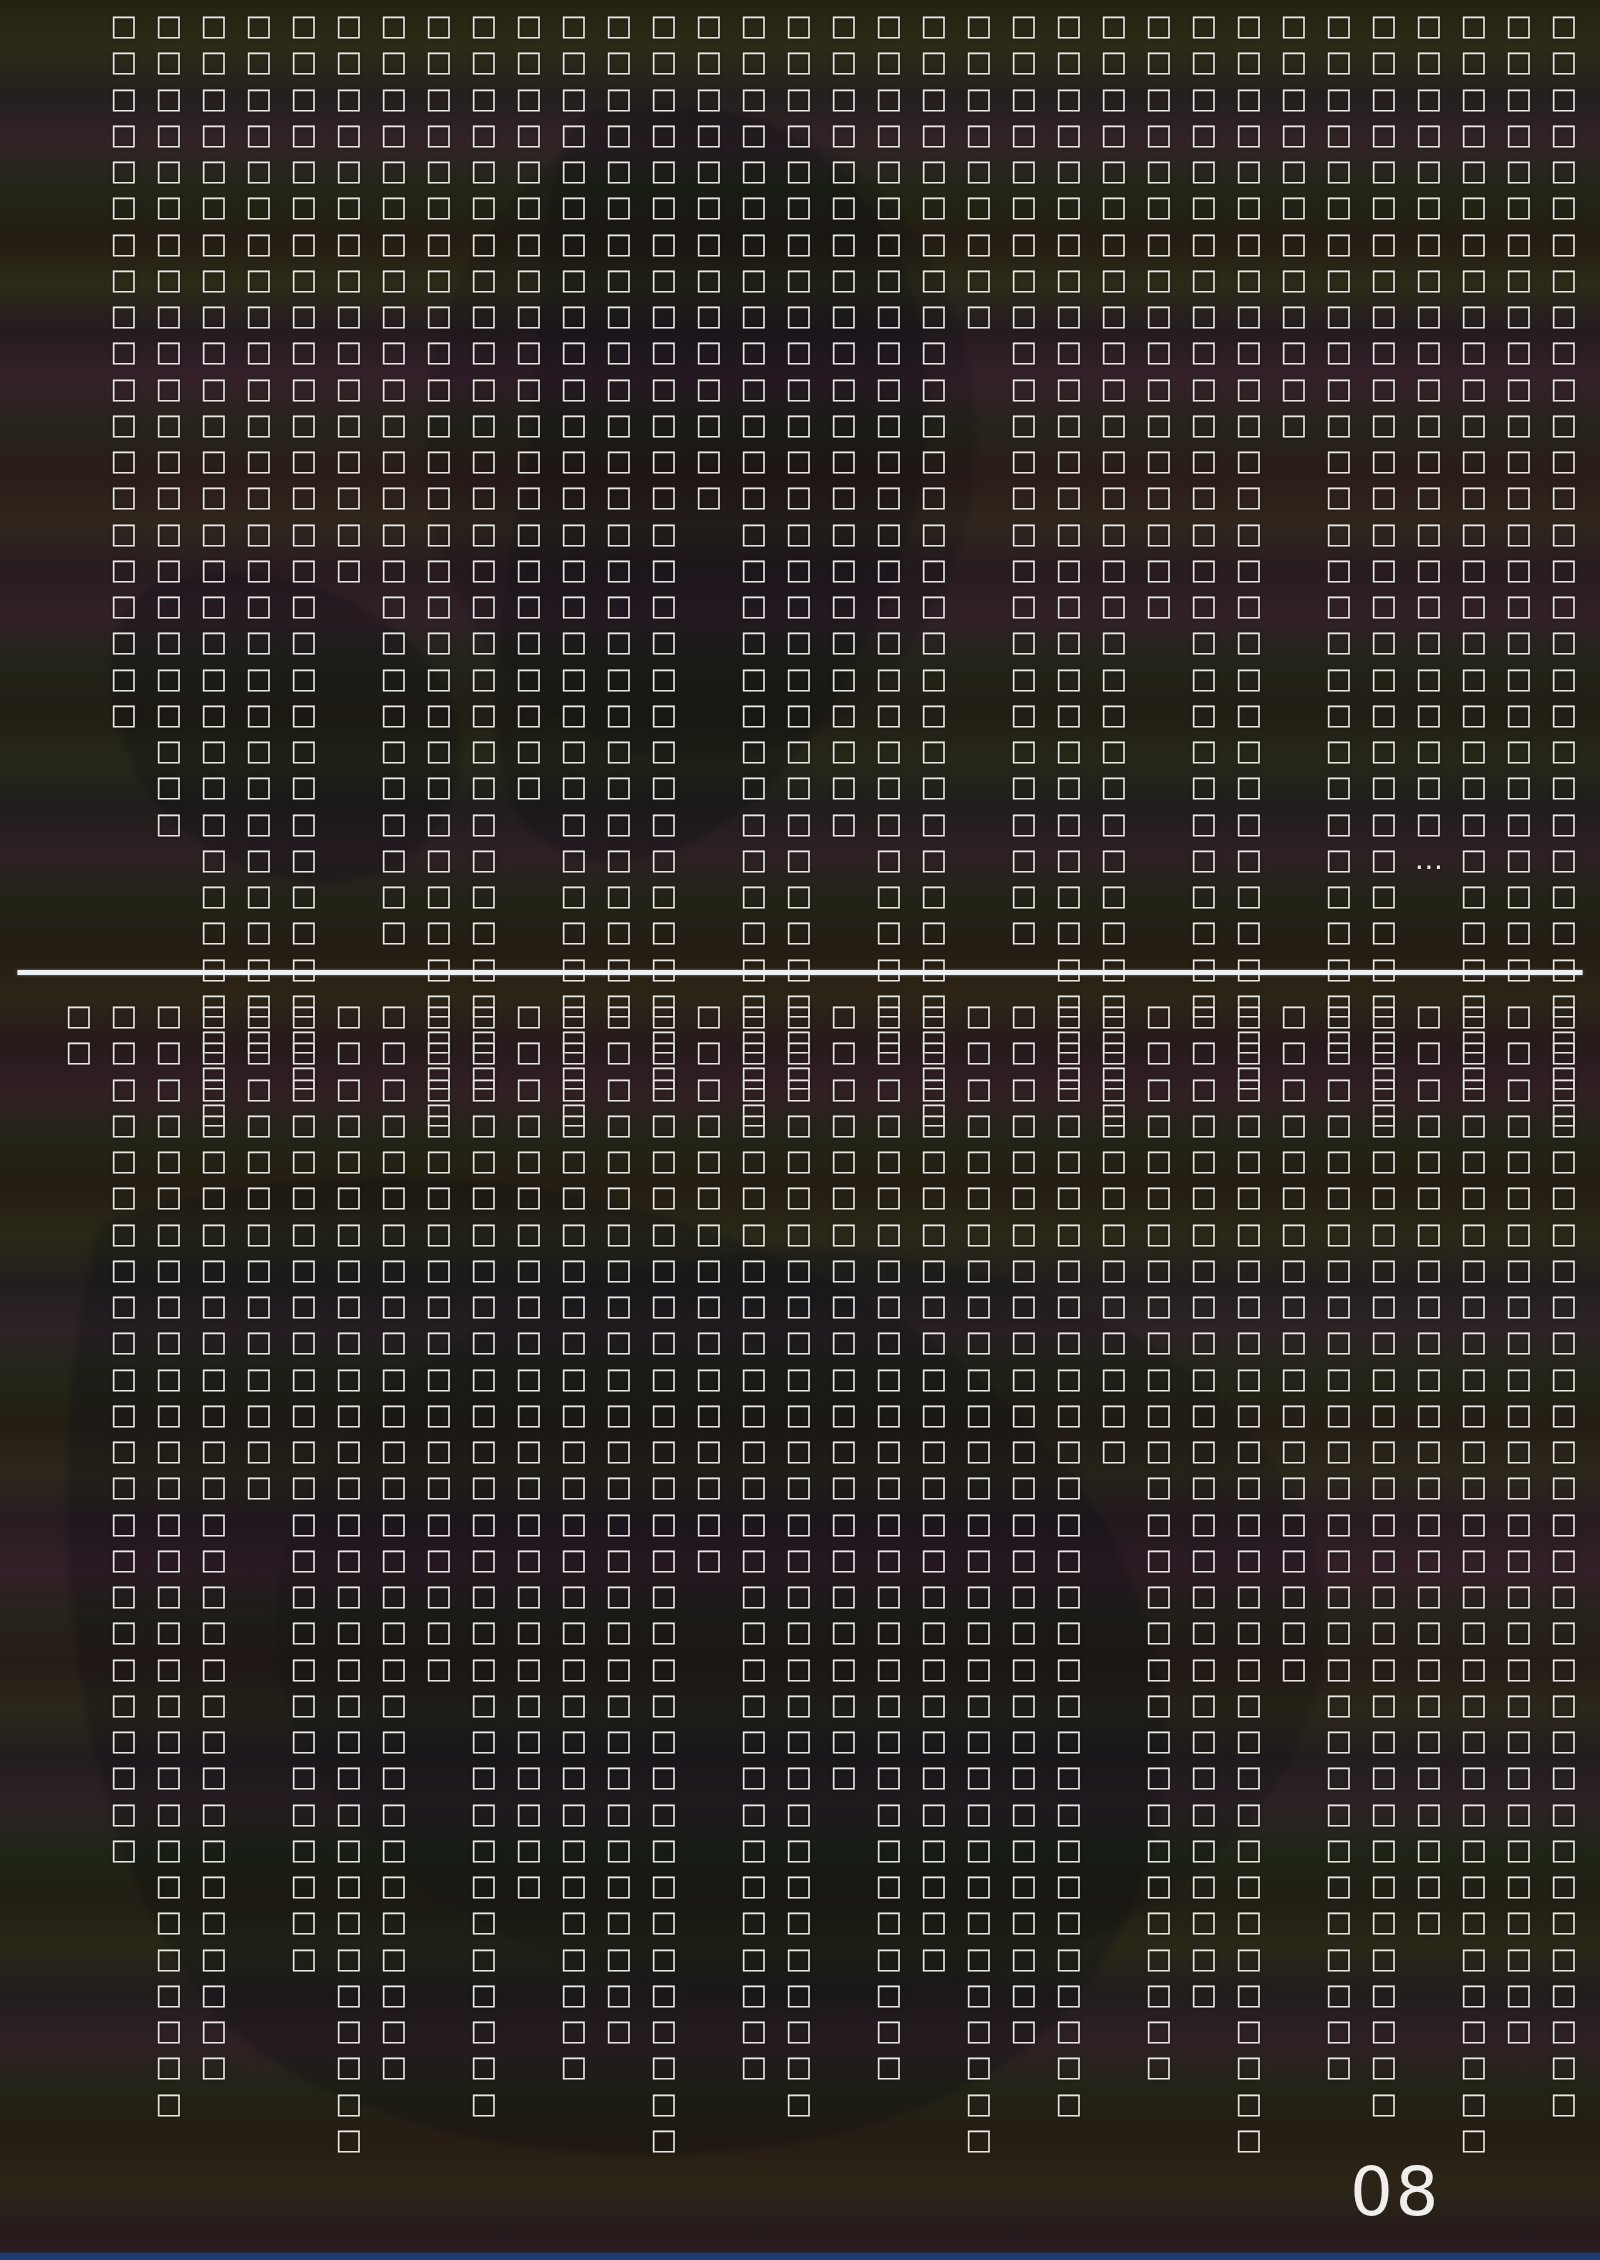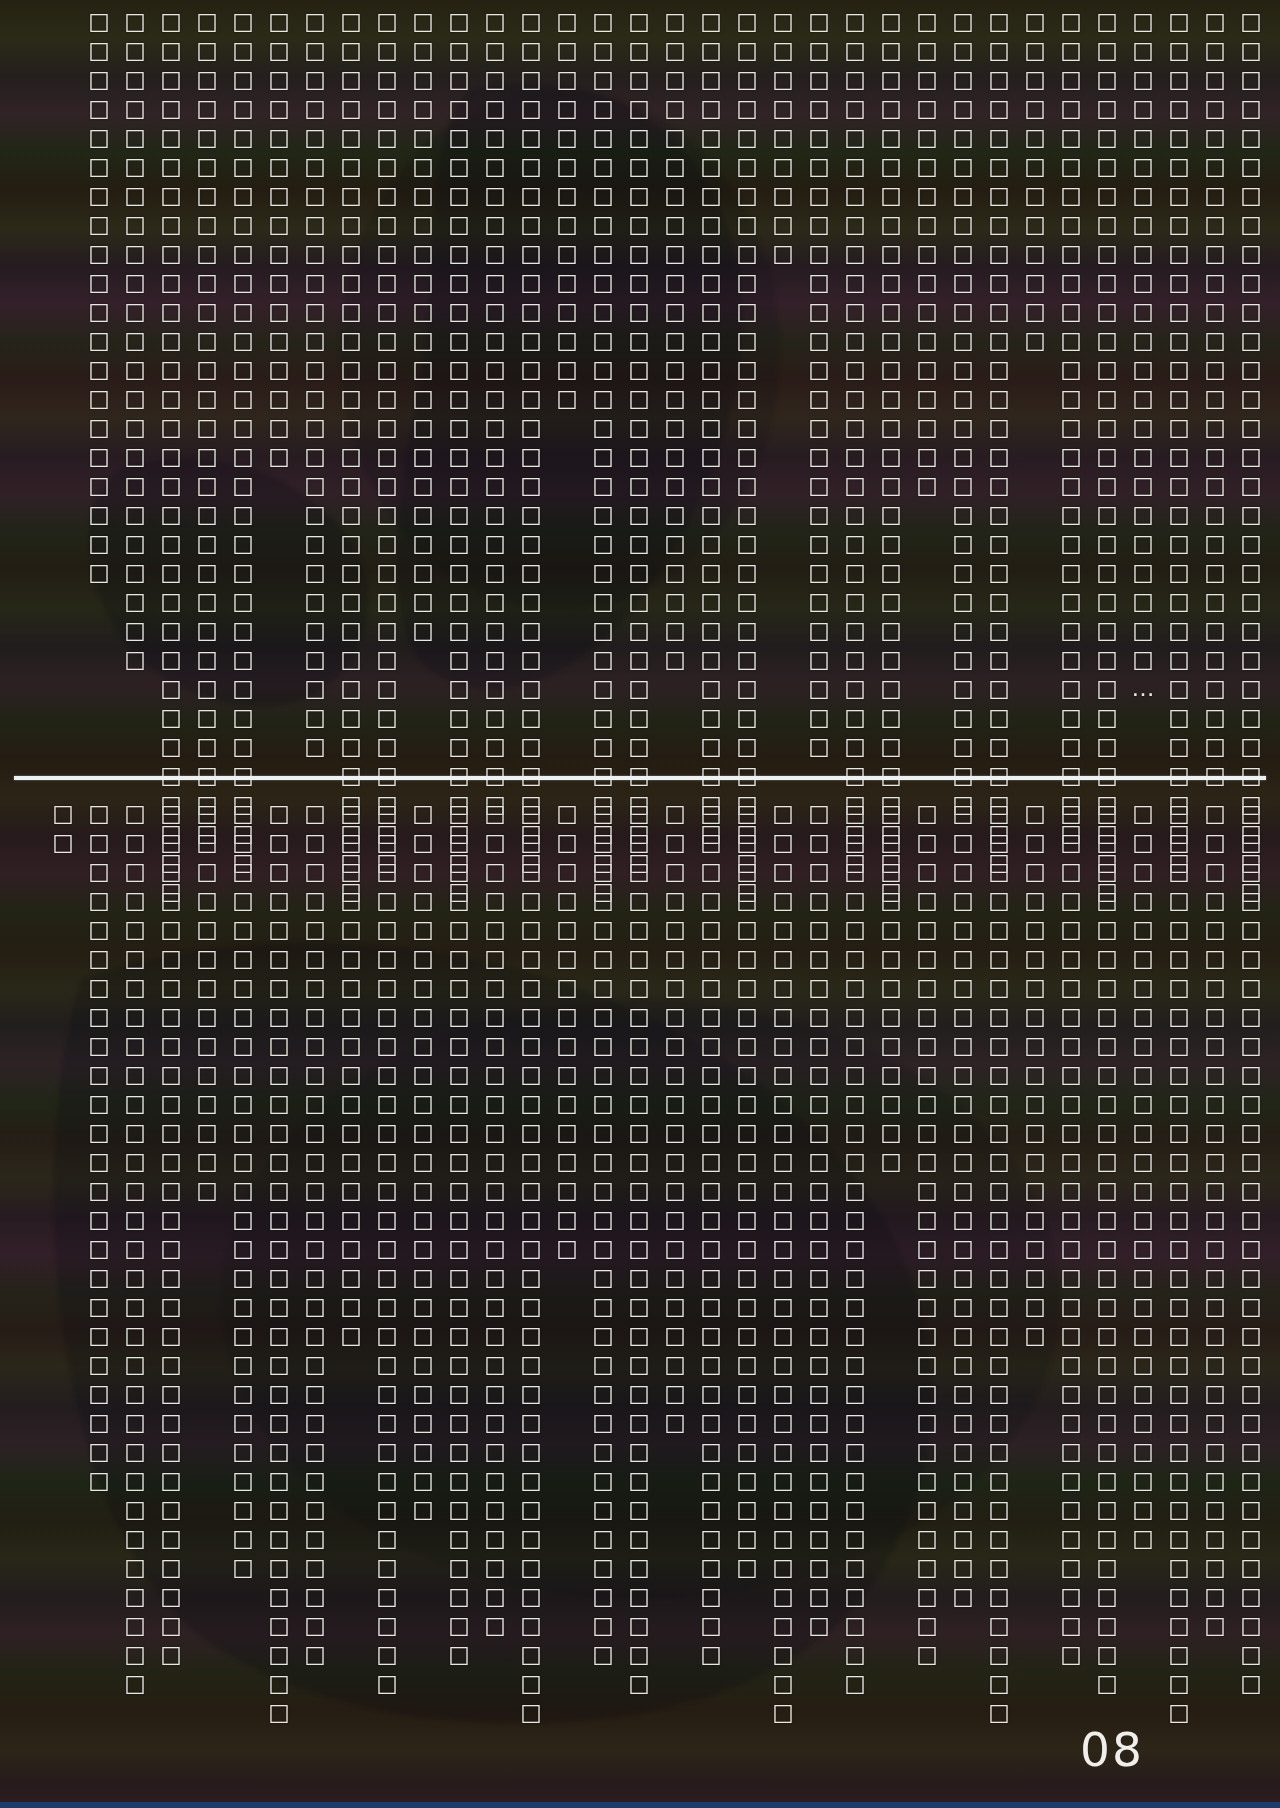--- a/index.html
+++ b/index.html
@@ -55,21 +55,21 @@
     right: 14px;
     top: 776px;
     height: 4px;
     background: #eef1f4;
     box-shadow: 0 0 2px rgba(255,255,255,0.5);
   }
   #page-number {
     position: absolute;
     left: 1080px;
     top: 1722px;
-    font-size: 47px;
+    font-size: 54px;
     color: #f0eeea;
     letter-spacing: 2px;
   }
   #bottom-edge {
     position: absolute;
     left: 0;
     right: 0;
     bottom: 0;
     height: 6px;
     background: #1d3c6e;

